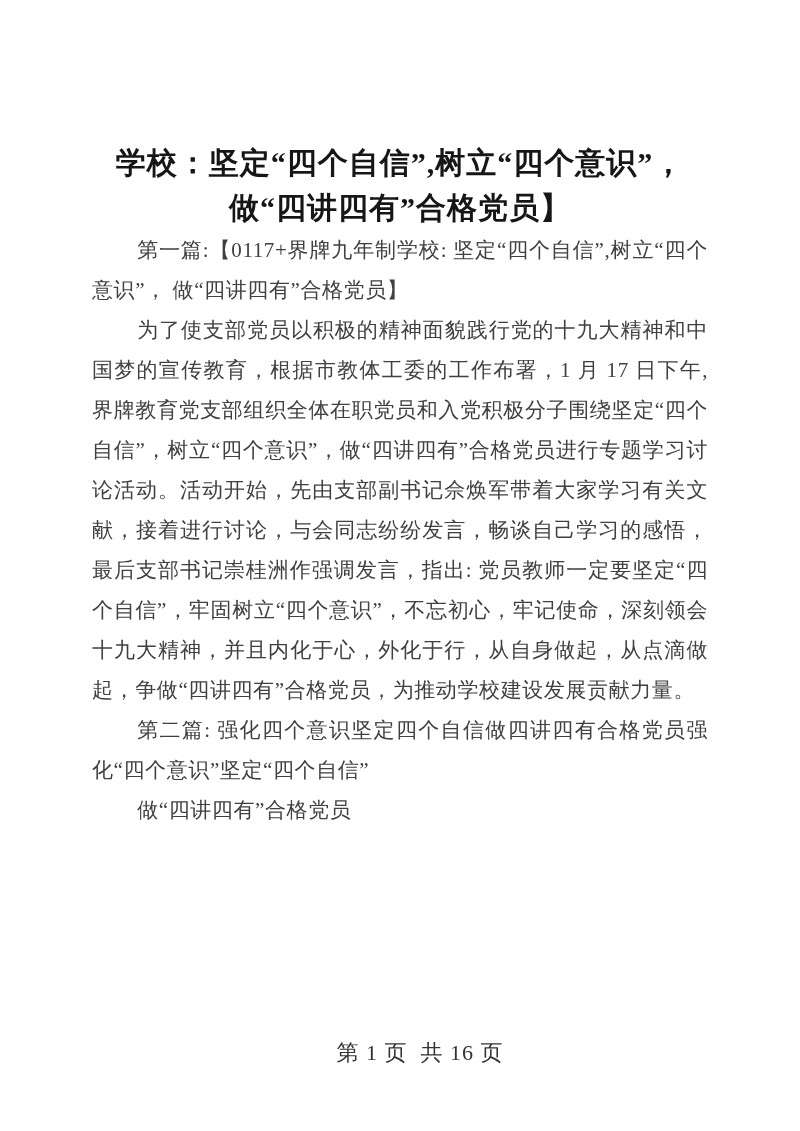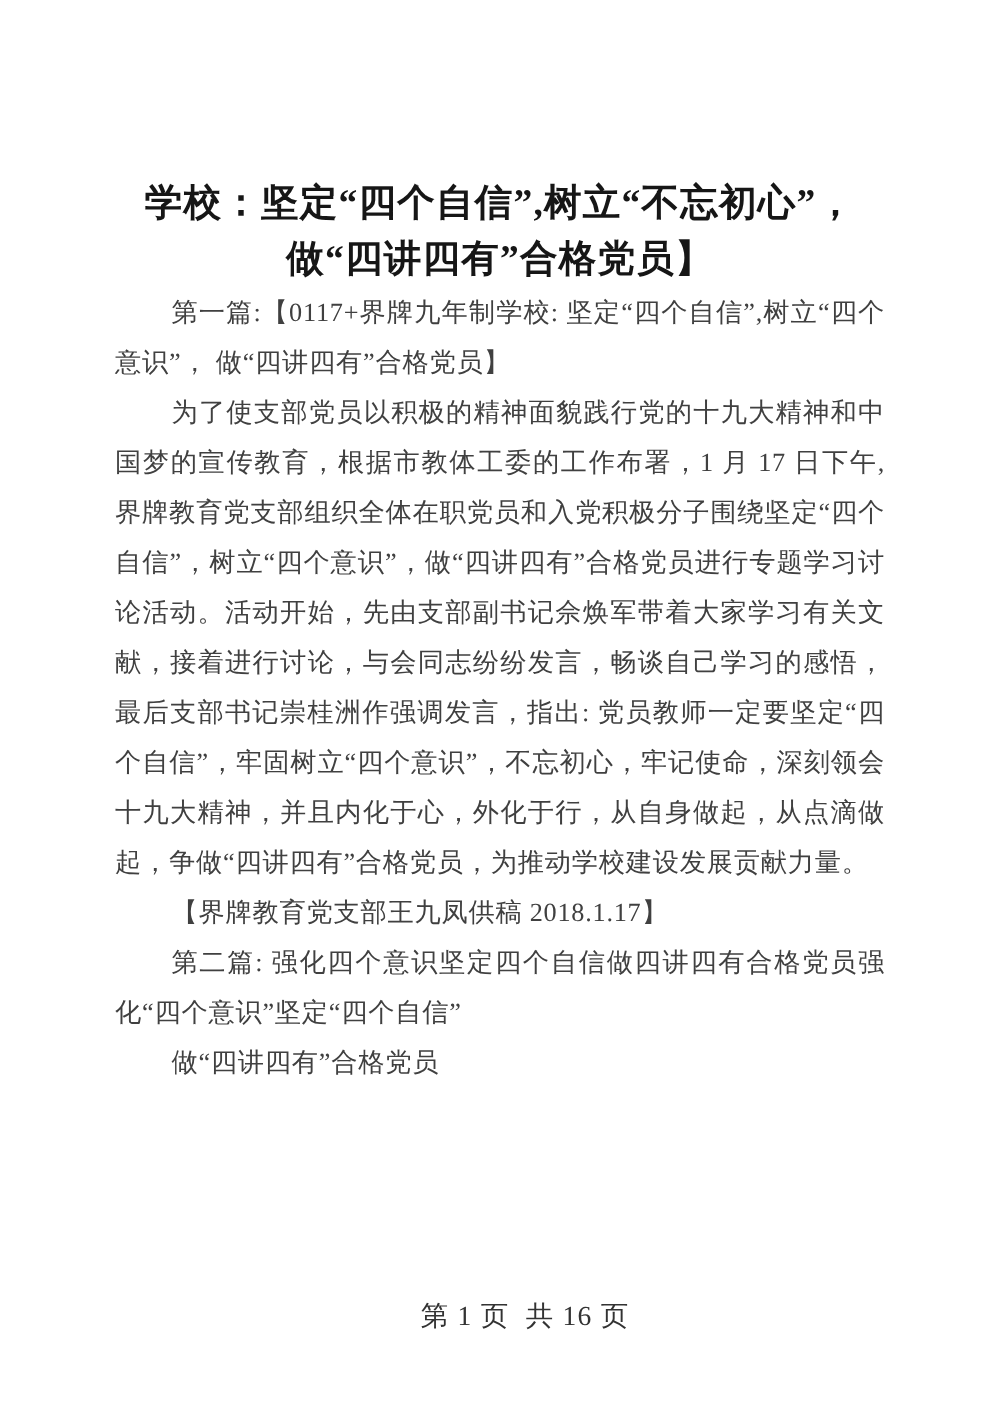--- a/index.html
+++ b/index.html
@@ -60,25 +60,24 @@
     white-space: pre;
     letter-spacing: 1px;
   }
 </style>
 </head>
 <body>
 
 <div class="page">
   <div class="content">
     <h1 class="doc-title">
-      <span class="title-line">学校：坚定“四个自信”,树立“不忘初心”，</span>
+      <span class="title-line">学校：坚定“四个自信”,树立“四个意识”，</span>
       <span class="title-line">做“四讲四有”合格党员】</span>
     </h1>
     <p class="para">第一篇:【0117+界牌九年制学校: 坚定“四个自信”,树立“四个意识”， 做“四讲四有”合格党员】</p>
     <p class="para">为了使支部党员以积极的精神面貌践行党的十九大精神和中国梦的宣传教育，根据市教体工委的工作布署，1 月 17 日下午,界牌教育党支部组织全体在职党员和入党积极分子围绕坚定“四个自信”，树立“四个意识”，做“四讲四有”合格党员进行专题学习讨论活动。活动开始，先由支部副书记佘焕军带着大家学习有关文献，接着进行讨论，与会同志纷纷发言，畅谈自己学习的感悟，最后支部书记崇桂洲作强调发言，指出: 党员教师一定要坚定“四个自信”，牢固树立“四个意识”，不忘初心，牢记使命，深刻领会十九大精神，并且内化于心，外化于行，从自身做起，从点滴做起，争做“四讲四有”合格党员，为推动学校建设发展贡献力量。</p>
-    <p class="para">【界牌教育党支部王九凤供稿 2018.1.17】</p>
     <p class="para">第二篇: 强化四个意识坚定四个自信做四讲四有合格党员强化“四个意识”坚定“四个自信”</p>
     <p class="para">做“四讲四有”合格党员</p>
   </div>
   <div class="page-footer">
     <span>第 1 页  共 16 页</span>
   </div>
 </div>
 
 </body></html>

